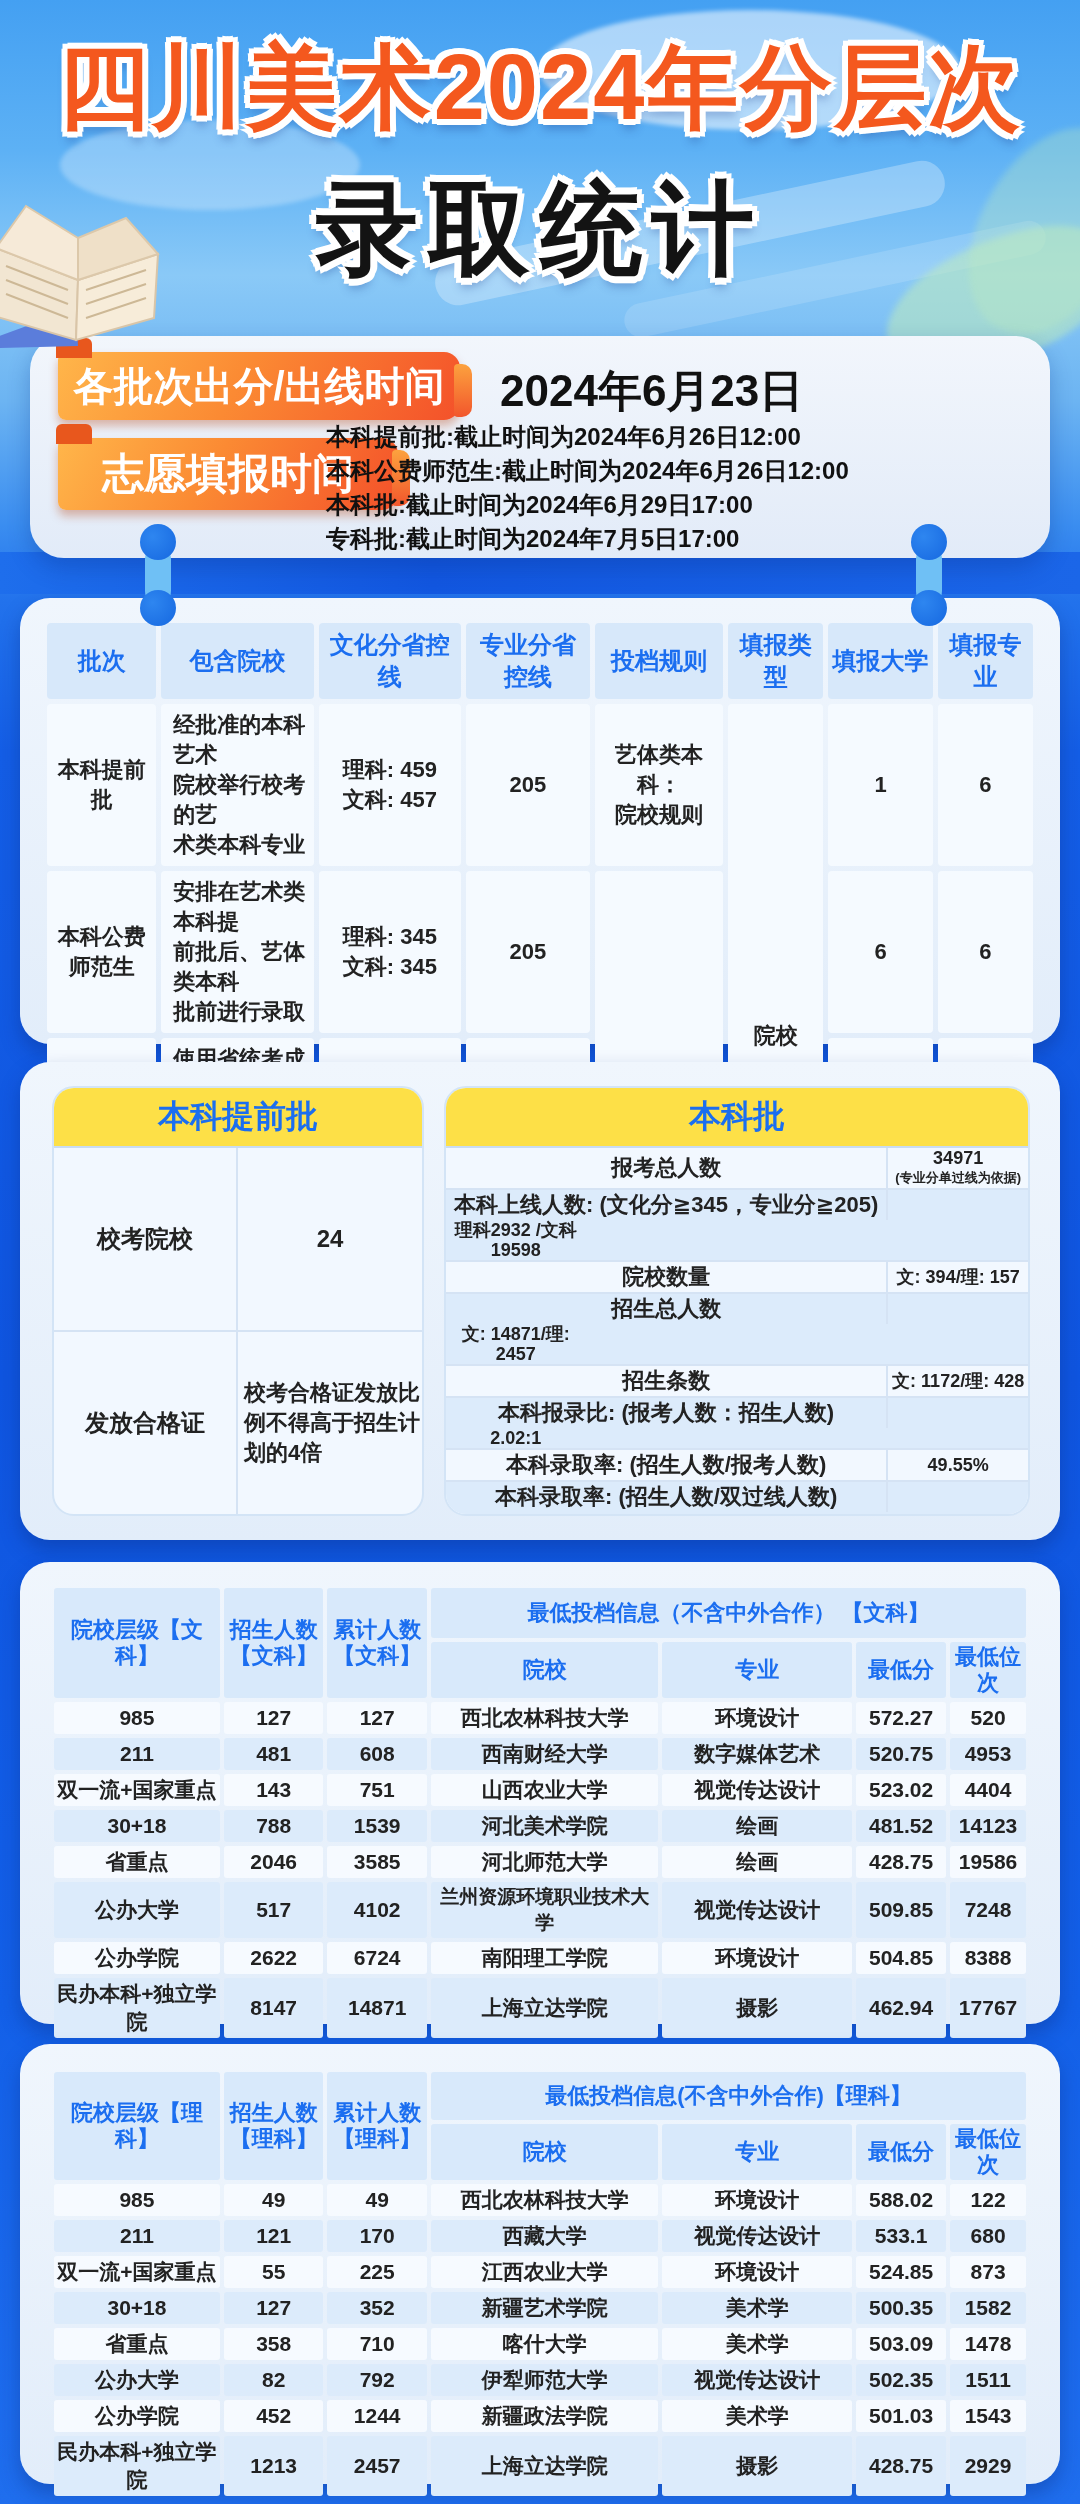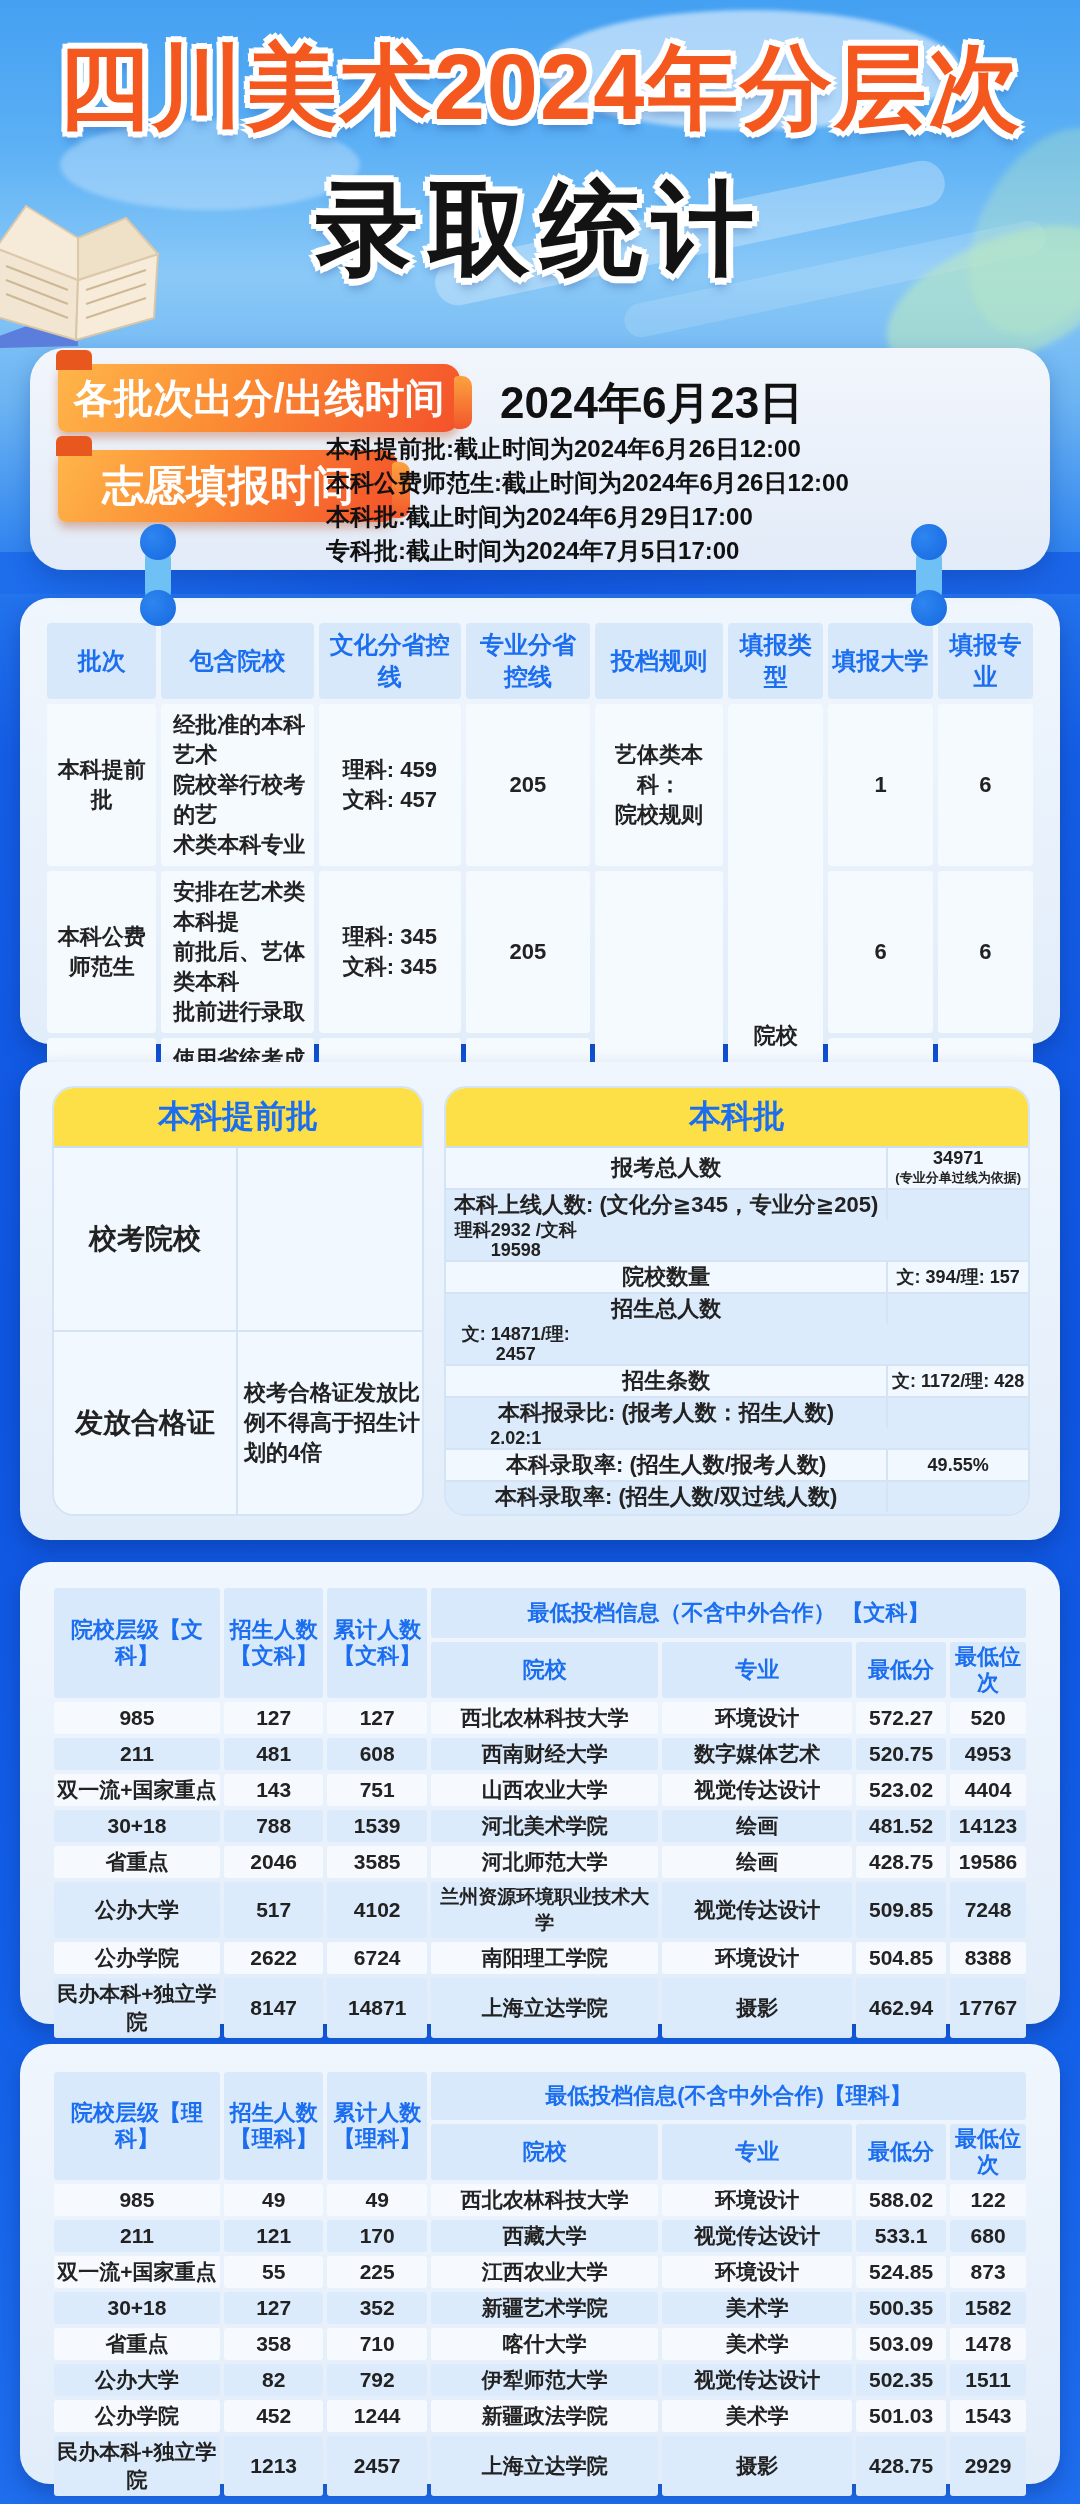--- a/index.html
+++ b/index.html
@@ -32,21 +32,21 @@
     margin-top:12px; font-size:102px; font-weight:900; letter-spacing:10px; color:#131313;
     text-shadow:
       -5px -5px 0 #fff, 5px -5px 0 #fff, -5px 5px 0 #fff, 5px 5px 0 #fff,
       -7px 0 0 #fff, 7px 0 0 #fff, 0 -7px 0 #fff, 0 7px 0 #fff,
       0 10px 10px rgba(30,60,140,.35);
   }
   
   .book { position:absolute; left:-14px; top:188px; z-index:4; }
   
   .info-card {
-    position:absolute; top:348px; left:30px; width:1020px; height:222px;
+    position:absolute; top:336px; left:30px; width:1020px; height:222px;
     background:linear-gradient(180deg,#f2f6fc,#e2ebf8);
     border-radius:34px; box-shadow:0 10px 22px rgba(10,50,140,.30);
     z-index:2;
   }
   .ribbon {
     position:absolute; display:flex; align-items:center; justify-content:center;
     background:linear-gradient(120deg,#ffb64a 0%, #fb8a33 45%, #f4512a 100%);
     border-radius:8px 16px 16px 8px;
     box-shadow:0 6px 10px rgba(180,60,10,.35);
     color:#fff; font-weight:900;
@@ -99,21 +99,21 @@
     background:#fde047; color:#1b6ef0; font-size:32px; font-weight:900;
     border-bottom:2px solid #c9dcf2;
   }
   .prow { display:flex; border-bottom:2px solid #d5e3f4; }
   .prow:last-child { border-bottom:none; }
   .prow.alt { background:#dcebfb;flex-direction:column; }
   .pcell { display:flex; align-items:center; justify-content:center; font-weight:700; color:#222; }
   .pcell.lab { border-right:2px solid #d5e3f4; }
   
   .panel-left .prow { flex:1; }
-  .panel-left .pcell { font-size:28px; }
+  .panel-left .pcell { font-size:24px; }
   .panel-left .lab { width:50%; }
   .panel-left .val { width:50%; }
   .panel-left .val.small { font-size:22px; justify-content:flex-start; padding-left:6px; text-align:left; white-space:pre-line; line-height:30px;}
   
   .panel-right .prow { flex:1;text-align:center; }
   .panel-right .pcell { font-size:22px; }
   .panel-right .lab { width:76%; }
   .panel-right .val { width:24%; font-size:18px; flex-direction:column; line-height:20px; }
   .panel-right .val .big { font-size:18px; }
   .panel-right .val .note { font-size:13px; }
@@ -260,20 +260,21 @@
     </tbody>
       </table>
   </div>
 
   <div class="section-card" style="top:1062px; height:478px;">
 
     <div class="panel panel-left" style="left:32px; width:372px;">
       <div class="panel-title">本科提前批</div>
       <div class="prow">
         <div class="pcell lab">校考院校</div>
+        <div class="pcell val">24</div>
       </div>
       <div class="prow">
         <div class="pcell lab">发放合格证</div>
         <div class="pcell val small">校考合格证发放比
 例不得高于招生计
 划的4倍</div>
       </div>
     </div>
 
     <div class="panel panel-right" style="left:424px; right:30px;">

